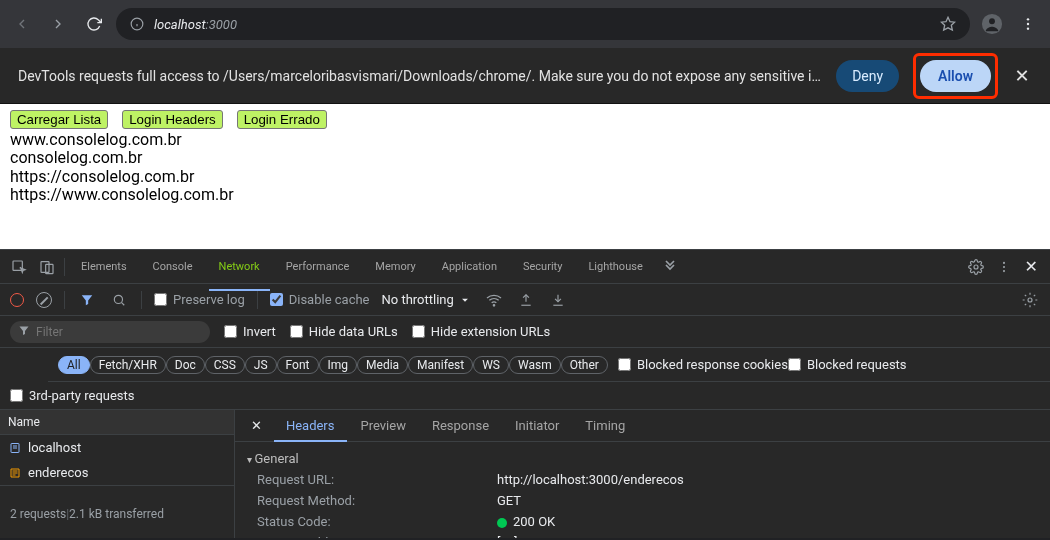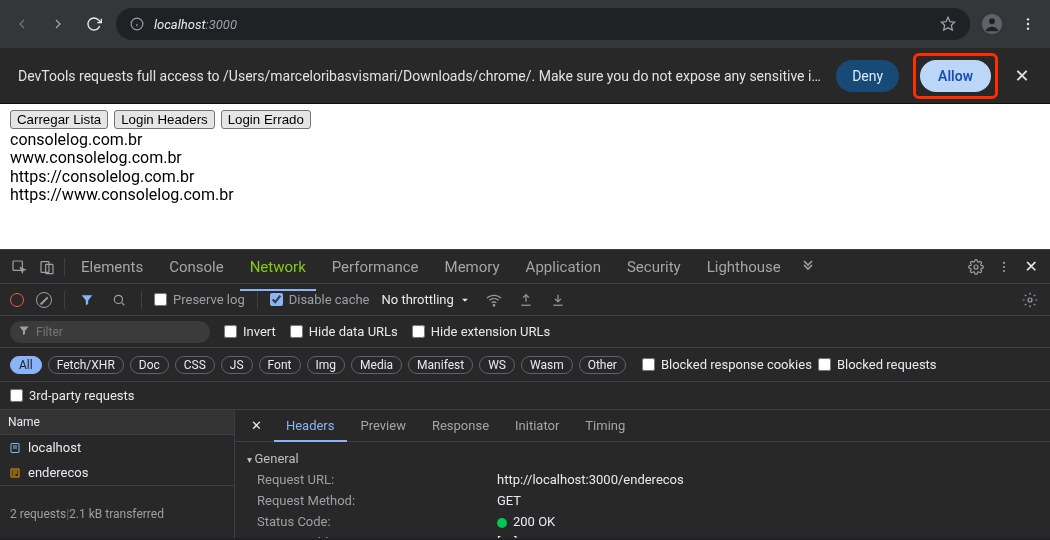--- a/index.html
+++ b/index.html
@@ -20,28 +20,28 @@
   .infobar { height:56px; background:#282828; display:flex; align-items:center; padding:0 18px; gap:14px; border-bottom:1px solid #111; }
   .infobar-text { flex:1; color:#e2e2e2; font-size:14px; white-space:nowrap; overflow:hidden; text-overflow:ellipsis; }
   .btn-deny { background:#174a76; color:#d9ecff; border:none; padding:8px 16px; border-radius:18px; font-size:14px; cursor:pointer;}
   .btn-allow { background:#bcd6f7; color:#1a4eaf; border:none; padding:8px 18px; border-radius:18px; font-size:14px; font-weight:600; cursor:pointer;}
   .allow-highlight { border:3px solid #ff2d00; border-radius:6px; padding:4px; }
   .infobar-close { color:#e2e2e2; cursor:pointer; font-size:18px; width:20px;text-align:center; }
 
   
   .page { background:#fff; color:#000; padding:6px 10px; height:145px; font-family:"Times New Roman",serif; font-size:16px; line-height:1.15; }
   .page-buttons { margin-bottom:2px; }
-  .page-buttons button { background:#e5e5e5; border:1px solid #767676; border-radius:3px; padding:1px 6px; margin-right:2px; font-family:Arial,sans-serif; font-size:13.3px; cursor:pointer; }
+  .page-buttons button { background:#bef264; border:1px solid #767676; border-radius:3px; padding:1px 6px; margin-right:10px; font-family:Arial,sans-serif; font-size:13.3px; cursor:pointer; }
   .page-lines div { }
 
   
   .devtools { background:#282828; border-top:1px solid #3c4043;}
   .dt-tabs { height:34px; display:flex; align-items:center; padding:0 8px; gap:6px; border-bottom:1px solid #3c4043;}
   .dt-icon { width:22px;height:22px; display:flex;align-items:center;justify-content:center; color:#9aa0a6; cursor:pointer;}
-  .dt-tab { padding:12px 10px; height:48px; display:flex; align-items:center; color:#a5a5a5; cursor:pointer; font-size:15px;}
+  .dt-tab { padding:12px 10px; height:48px; display:flex; align-items:center; color:#a5a5a5; cursor:pointer; font-size:11px;}
   .dt-tab.active { color:#84cc16; box-shadow:inset 0 -2px 0 #8ab4f8; }
   .dt-right { margin-left:auto; display:flex; gap:6px; align-items:center;}
   .dt-close { color:#e8eaed; cursor:pointer; padding:0 4px; font-size:16px;}
 
   
   .net-tb { height:32px; display:flex; align-items:center; padding:0 10px; gap:12px; border-bottom:1px solid #3c4043; color:#9aa0a6;}
   .net-rec-ring{ width:14px;height:14px;border:1.5px solid #f25a47;border-radius:50%;}
   .net-clear { width:16px;height:16px; border:1.5px solid #9aa0a6; border-radius:50%; position:relative;}
   .net-clear::after{content:"";position:absolute;left:2px;right:2px;top:50%;height:1.5px;background:#9aa0a6;transform:rotate(-45deg);}
   .vsep { width:1px; height:18px; background:#3c4043;}
@@ -53,21 +53,21 @@
   .wifi, .upload, .download{ width:20px;height:20px;display:flex;align-items:center;justify-content:center;cursor:pointer;}
   .gear-right{ margin-left:auto; cursor:pointer;}
 
   
   .net-filter { height:32px; display:flex; align-items:center; padding:0 10px; gap:14px; border-bottom:1px solid #3c4043;}
   .filter-input { background:#3b3b3b; border:none; border-radius:14px; padding:4px 12px 4px 26px; color:#e8eaed; width:200px; font-size:12px; outline:none;}
   .filter-wrap{ position:relative;}
   .filter-wrap .f-icon{ position:absolute; left:8px; top:50%; transform:translateY(-50%); color:#9aa0a6;}
 
   
-  .net-chips { height:34px; display:flex; align-items:center; padding:0 10px; gap:6px; border-bottom:1px solid #3c4043; flex-wrap:nowrap;}
+  .net-chips { height:34px; display:flex; align-items:center; padding:0 10px; gap:0; border-bottom:1px solid #3c4043; flex-wrap:nowrap;margin-left:48px;}
   .chip { border:1px solid #5f6368; border-radius:9px; padding:2px 8px; font-size:12px; color:#e8eaed; cursor:pointer; line-height:1;}
   .chip.active { background:#8ab4f8; color:#202124; border-color:#8ab4f8;}
 
   
   .net-3p { height:28px; display:flex; align-items:center; padding:0 10px; border-bottom:1px solid #3c4043;}
 
   
   .net-body { display:flex; height:128px;}
   .req-list { width:235px; border-right:1px solid #3c4043; display:flex; flex-direction:column;}
   .req-head { padding:5px 8px; font-size:12px; color:#e8eaed; border-bottom:1px solid #3c4043; background:#333;}
@@ -148,22 +148,22 @@
   <div class="infobar-close">✕</div>
 </div>
 
 <div class="page">
   <div class="page-buttons">
     <button>Carregar Lista</button>
     <button>Login Headers</button>
     <button>Login Errado</button>
   </div>
   <div class="page-lines">
+    <div>www.consolelog.com.br</div>
     <div>consolelog.com.br</div>
-    <div>www.consolelog.com.br</div>
     <div>https://consolelog.com.br</div>
     <div>https://www.consolelog.com.br</div>
   </div>
 </div>
 
 <div class="devtools">
 
   <div class="dt-tabs">
     <div class="dt-icon">
       <svg width="16" height="16" viewBox="0 0 24 24" fill="none" stroke="currentColor" stroke-width="1.8">

